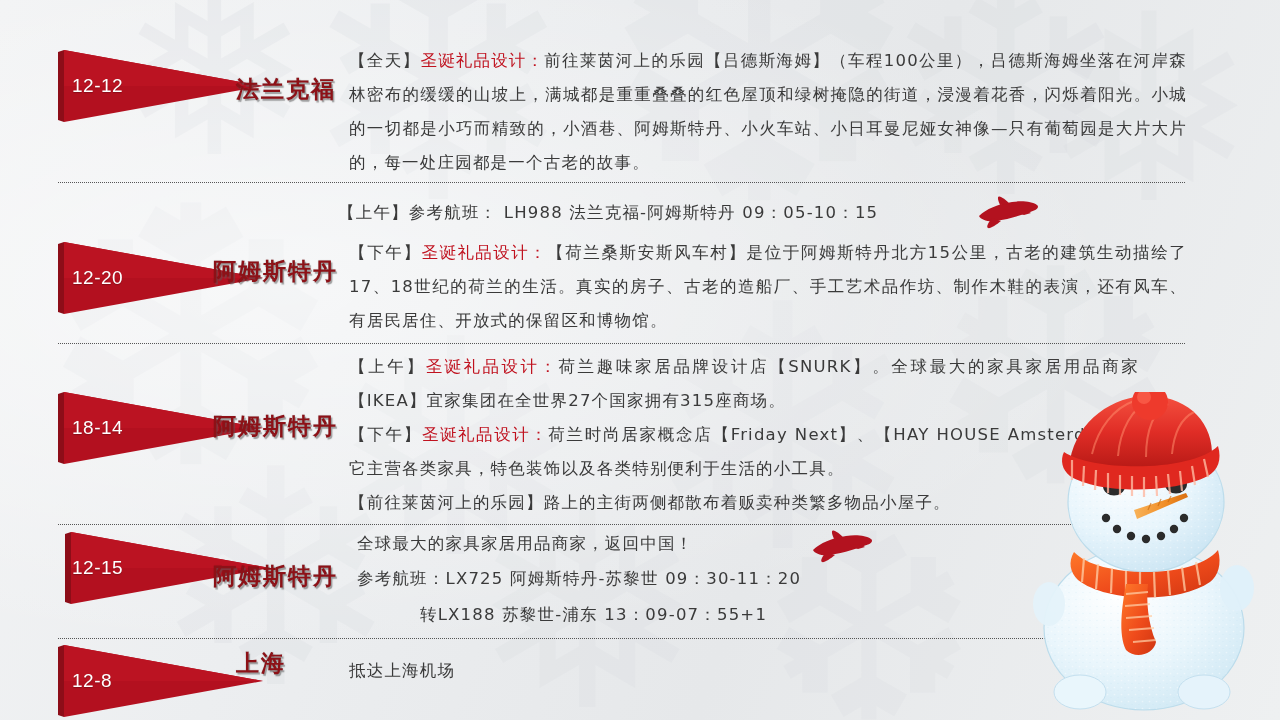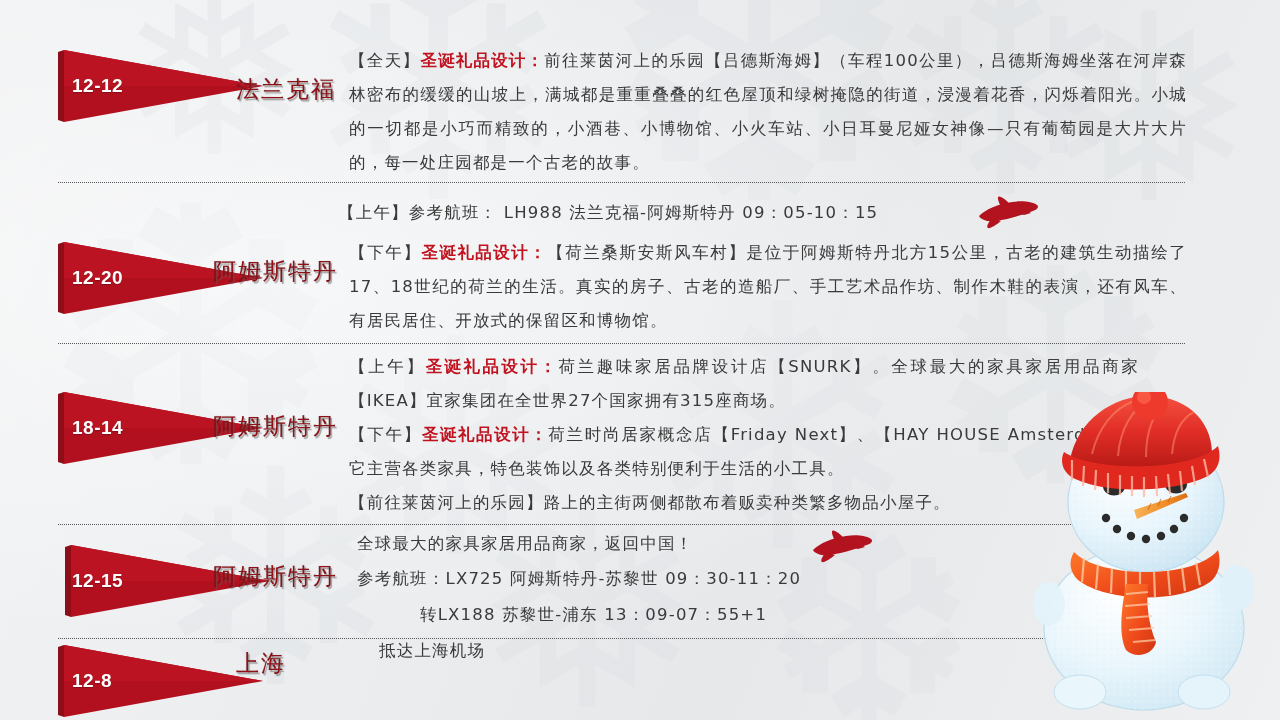--- a/index.html
+++ b/index.html
@@ -43,40 +43,40 @@
 
   .divider {
     position:absolute;
     left:58px; width:1127px;
     height:0;
     border-top:1.5px dotted #3b3b3b;
     opacity:.85;
   }
 
   
-  .flag { position:absolute;font-weight:bold; }
+  .flag { position:absolute; }
   .flag svg { display:block; overflow:visible; }
   .flag .date {
     position:absolute;
     left:14px;
     top:50%;
     transform:translateY(-50%);
     color:#ffffff;
     font-size:19px;
     letter-spacing:.5px;
     font-family:"Liberation Sans","DejaVu Sans",sans-serif;
     text-shadow:0 1px 1px rgba(0,0,0,.25);
     white-space:nowrap;
   }
 
   
   .city {
     position:absolute;
     color:#8d1117;
-    font-weight:normal;
+    font-weight:bold;
     font-size:23px;
     letter-spacing:2px;
     font-family:"DejaVu Sans","Liberation Sans",sans-serif;
     white-space:nowrap;
     text-shadow:1.5px 1.5px 1px rgba(90,90,90,.55), 0 0 1px rgba(0,0,0,.3);
   }
 
   
   .body-text {
     position:absolute;
@@ -85,21 +85,21 @@
     line-height:34px;
     letter-spacing:1.2px;
     font-family:"DejaVu Sans","Liberation Sans",sans-serif;
     white-space:nowrap;
   }
   .body-text.wrapblock {
     white-space:normal;
     text-align:justify;
     text-justify:inter-character;
   }
-  .hl { color:#c0121f; font-weight:bold; letter-spacing:1px; }
+  .hl { color:#c0121f; font-weight:normal; letter-spacing:1px; }
 
   
   .plane { position:absolute; }
   .plane svg { display:block; }
 
   
   #snowman { position:absolute; left:1022px; top:392px; width:250px; height:328px; }
   #snowman svg { display:block; }
 </style>
 </head>
@@ -129,21 +129,21 @@
       <div class="flag" style="left:58px;top:50px;width:205px;height:72px;">
         <svg width="205" height="72" viewBox="0 0 205 72" aria-hidden="true">
           <polygon points="0,2 6,0 6,72 0,70" fill="#8d0d18"></polygon>
           <polygon points="6,0 205,36 6,72" fill="#b3101f"></polygon>
           <polygon points="6,0 205,36 6,36" fill="#bb1322"></polygon>
         </svg>
         <span class="date">12-12</span>
       </div>
       <div class="city" style="left:236px;top:74px;">法兰克福</div>
       <div class="body-text wrapblock" style="left:349px;top:44px;width:838px;">
-        <span>【全天】</span><span class="hl">圣诞礼品设计：</span><span>前往莱茵河上的乐园【吕德斯海姆】（车程100公里），吕德斯海姆坐落在河岸森林密布的缓缓的山坡上，满城都是重重叠叠的红色屋顶和绿树掩隐的街道，浸漫着花香，闪烁着阳光。小城的一切都是小巧而精致的，小酒巷、小博物馆、小火车站、小日耳曼尼娅女神像—只有葡萄园是大片大片的，每一处庄园都是一个古老的故事。</span>
+        <span>【全天】</span><span class="hl">圣诞礼品设计：</span><span>前往莱茵河上的乐园【吕德斯海姆】（车程100公里），吕德斯海姆坐落在河岸森林密布的缓缓的山坡上，满城都是重重叠叠的红色屋顶和绿树掩隐的街道，浸漫着花香，闪烁着阳光。小城的一切都是小巧而精致的，小酒巷、阿姆斯特丹、小火车站、小日耳曼尼娅女神像—只有葡萄园是大片大片的，每一处庄园都是一个古老的故事。</span>
       </div>
       <div class="divider" style="top:182px;"></div>
     </div>
 
     <div class="row">
       <div class="flag" style="left:58px;top:242px;width:205px;height:72px;">
         <svg width="205" height="72" viewBox="0 0 205 72" aria-hidden="true">
           <polygon points="0,2 6,0 6,72 0,70" fill="#8d0d18"></polygon>
           <polygon points="6,0 205,36 6,72" fill="#b3101f"></polygon>
           <polygon points="6,0 205,36 6,36" fill="#bb1322"></polygon>
@@ -189,21 +189,21 @@
       <div class="body-text wrapblock" style="left:349px;top:418px;width:790px;">
         <span>【下午】</span><span class="hl">圣诞礼品设计：</span><span>荷兰时尚居家概念店【Friday Next】、【HAY HOUSE Amsterdam 】它主营各类家具，特色装饰以及各类特别便利于生活的小工具。</span>
       </div>
       <div class="body-text" style="left:349px;top:486px;">
         <span>【前往莱茵河上的乐园】路上的主街两侧都散布着贩卖种类繁多物品小屋子。</span>
       </div>
       <div class="divider" style="top:524px;"></div>
     </div>
 
     <div class="row">
-      <div class="flag" style="left:58px;top:545px;width:205px;height:72px;padding-left:7px;">
+      <div class="flag" style="left:58px;top:532px;width:205px;height:72px;padding-left:7px;">
         <svg width="205" height="72" viewBox="0 0 205 72" aria-hidden="true">
           <polygon points="0,2 6,0 6,72 0,70" fill="#8d0d18"></polygon>
           <polygon points="6,0 205,36 6,72" fill="#b3101f"></polygon>
           <polygon points="6,0 205,36 6,36" fill="#bb1322"></polygon>
         </svg>
         <span class="date">12-15</span>
       </div>
       <div class="city" style="left:213px;top:561px;">阿姆斯特丹</div>
 
       <div class="body-text" style="left:357px;top:527px;">
@@ -232,21 +232,21 @@
     <div class="row">
       <div class="flag" style="left:58px;top:645px;width:205px;height:72px;">
         <svg width="205" height="72" viewBox="0 0 205 72" aria-hidden="true">
           <polygon points="0,2 6,0 6,72 0,70" fill="#8d0d18"></polygon>
           <polygon points="6,0 205,36 6,72" fill="#b3101f"></polygon>
           <polygon points="6,0 205,36 6,36" fill="#bb1322"></polygon>
         </svg>
         <span class="date">12-8</span>
       </div>
       <div class="city" style="left:236px;top:648px;">上海</div>
-      <div class="body-text" style="left:349px;top:634px;margin-left:30px;">
+      <div class="body-text" style="left:349px;top:654px;">
         <span>抵达上海机场</span>
       </div>
     </div>
 
   </div>
 
   <div id="snowman">
     <svg width="250" height="328" viewBox="0 0 250 328" aria-hidden="true">
       <defs>
         <radialGradient id="bodyG" cx="38%" cy="30%" r="78%">

